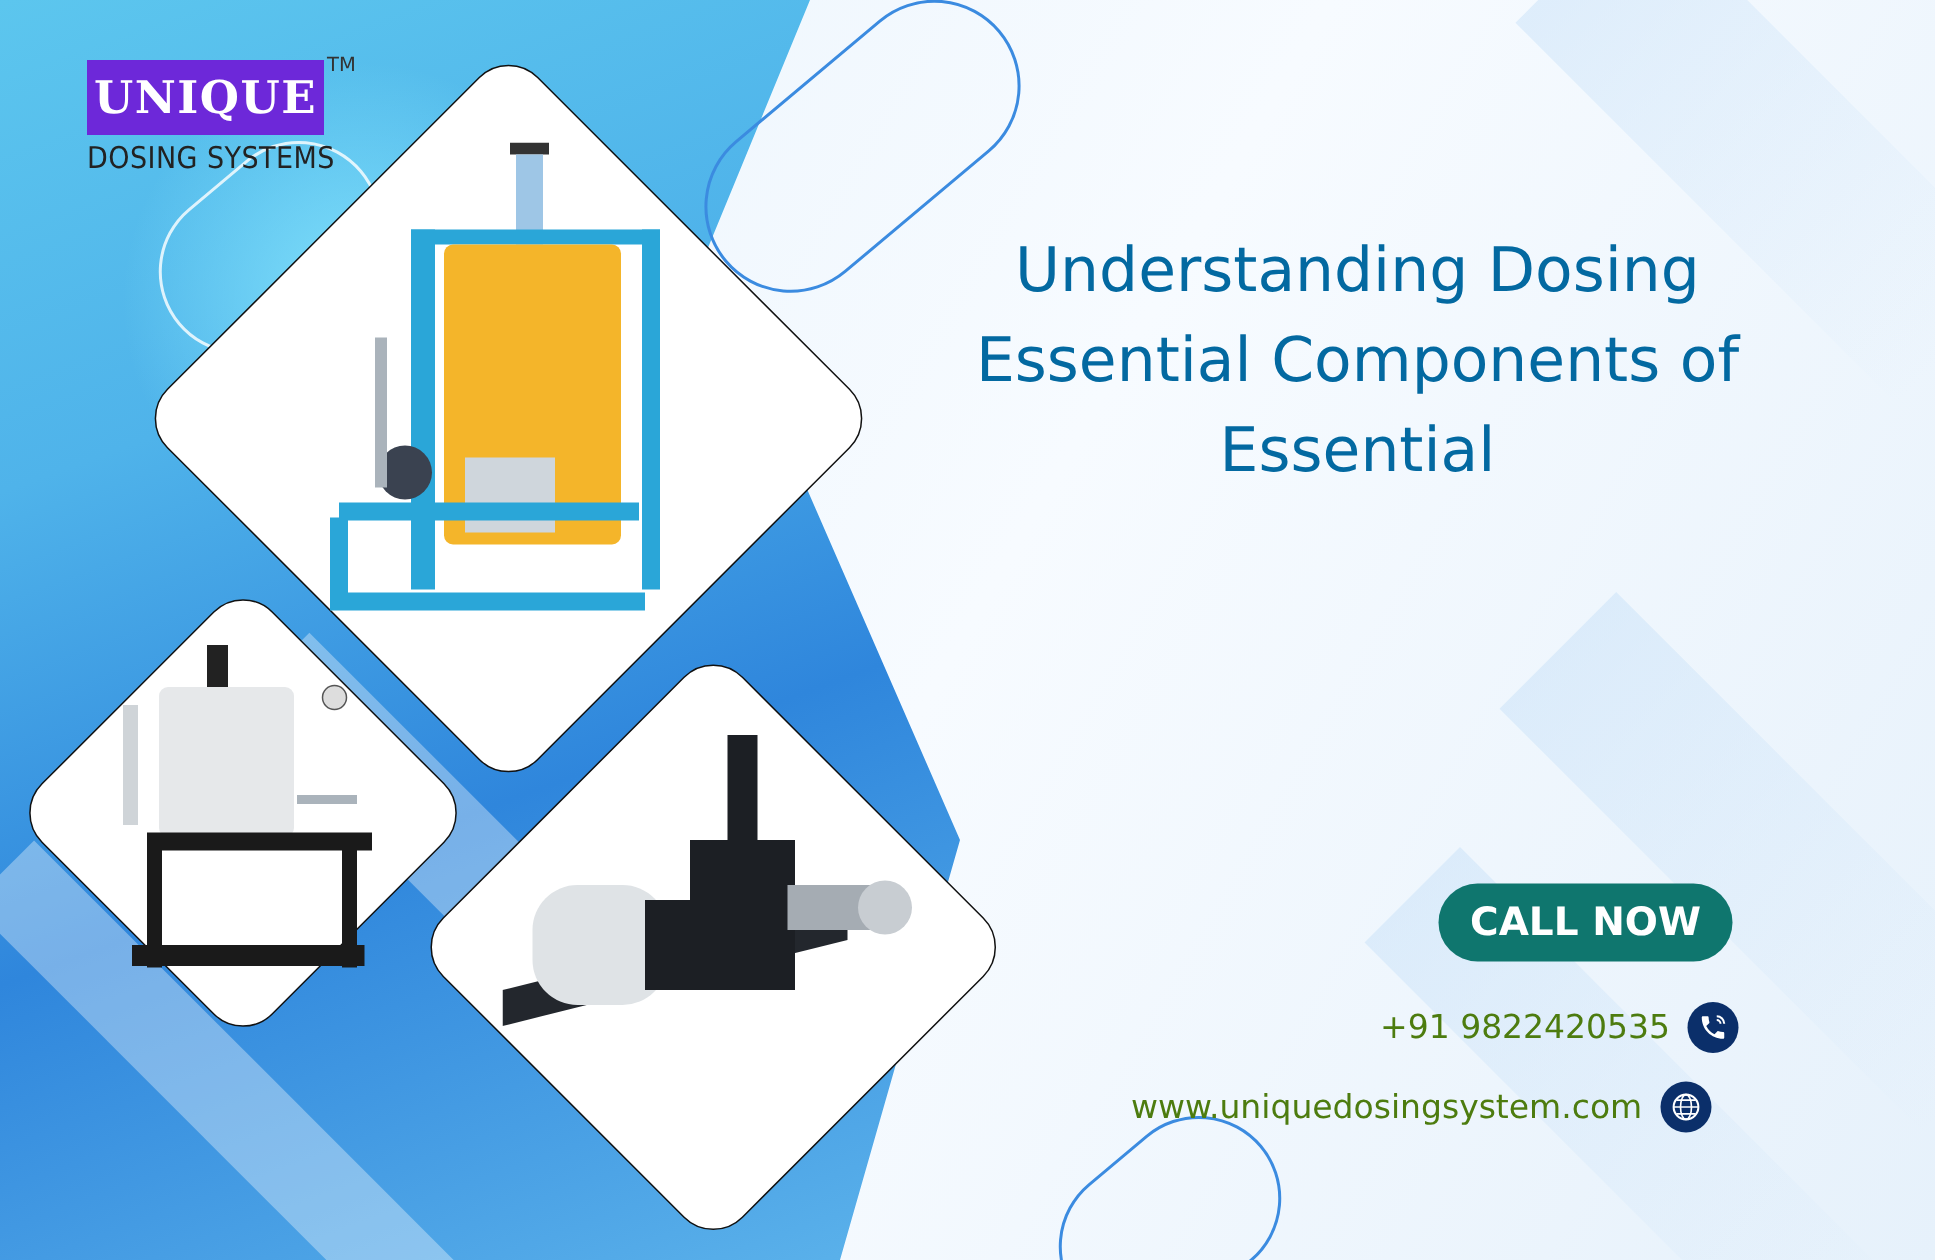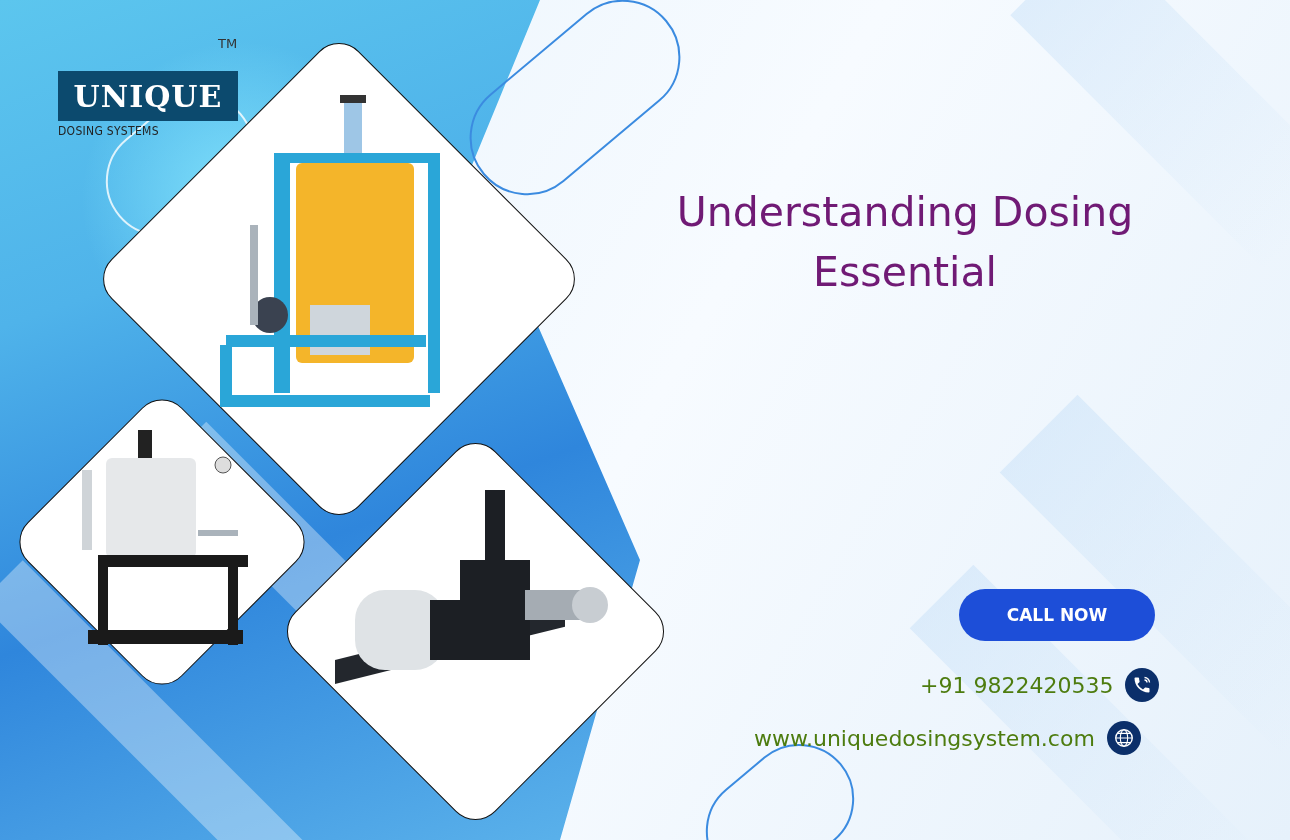--- a/index.html
+++ b/index.html
@@ -26,43 +26,43 @@
   }
   .deco-right {
     position: absolute; transform: rotate(45deg);
     background: linear-gradient(90deg, rgba(200,225,248,0.5), rgba(255,255,255,0));
   }
 
   .logo {
     position: absolute; left: 58px; top: 40px; width: 170px;
   }
   .logo-box {
-    width: 180px; height: 50px; background: #0c4a6e; display: flex; align-items: center; justify-content: center;
-    font-family: "DejaVu Serif", serif; font-weight: bold; font-size: 30px; color: #fff; letter-spacing: 1px; margin-top: 31px;
+    width: 158px; height: 50px; background: #6d28d9; display: flex; align-items: center; justify-content: center;
+    font-family: "DejaVu Serif", serif; font-weight: bold; font-size: 30px; color: #fff; letter-spacing: 1px;
   }
   .logo-tm { position: absolute; left: 160px; top: -4px; font-size: 13px; color: #333; }
   .logo-sub {
-    font-family: "DejaVu Sans Condensed", "DejaVu Sans", sans-serif; font-size: 12px; color: #222; margin-top: 3px; letter-spacing: 0.3px;
+    font-family: "DejaVu Sans Condensed", "DejaVu Sans", sans-serif; font-size: 20px; color: #222; margin-top: 3px; letter-spacing: 0.3px;
   }
 
   .diamond {
     position: absolute; background: #fff; border: 1.5px solid #111; border-radius: 28px;
     transform: rotate(45deg); overflow: hidden;
   }
   .product {
     position: absolute; display: flex; align-items: center; justify-content: center;
   }
 
   .title {
     position: absolute; left: 600px; top: 150px; width: 610px; text-align: center;
-    font-family: "DejaVu Sans", sans-serif; font-size: 41px; line-height: 60px; color: #701a75; font-weight: normal; margin-top: 32px;
+    font-family: "DejaVu Sans", sans-serif; font-size: 41px; line-height: 60px; color: #0369a1; font-weight: normal;
   }
   .call-btn {
     position: absolute; left: 959px; top: 589px; width: 196px; height: 52px; border-radius: 26px;
-    background: #1d4ed8; color: #fff; font-weight: bold; font-size: 17px;
+    background: #0f766e; color: #fff; font-weight: bold; font-size: 26px;
     display: flex; align-items: center; justify-content: center; cursor: pointer;
   }
   .contact-row {
     position: absolute; display: flex; align-items: center; gap: 12px;
     font-size: 22px; color: #4d7c0f;
   }
   .round-icon {
     width: 34px; height: 34px; border-radius: 50%; background: #0b2f6a; display: flex; align-items: center; justify-content: center;
   }
 </style>
@@ -127,20 +127,21 @@
     <rect x="95" y="110" width="40" height="60" fill="#1c1f24"></rect>
     <rect x="125" y="70" width="70" height="100" fill="#1c1f24"></rect>
     <rect x="150" y="0" width="20" height="70" fill="#1c1f24"></rect>
     <rect x="190" y="100" width="60" height="30" fill="#a5acb3"></rect>
     <circle cx="255" cy="115" r="18" fill="#c8cdd2"></circle>
   </svg>
 </div>
 
 <div class="title">
   <div>Understanding Dosing</div>
+  <div>Essential Components of</div>
   <div>Essential</div>
 </div>
 
 <div class="call-btn">CALL NOW</div>
 
 <div class="contact-row" style="left:920px;top:668px;">
   <span>+91 9822420535</span>
   <span class="round-icon">
     <svg width="20" height="20" viewBox="0 0 24 24">
       <path d="M6.6 10.8a15 15 0 0 0 6.6 6.6l2.2-2.2c.3-.3.7-.4 1-.2 1.1.4 2.3.6 3.6.6.6 0 1 .4 1 1V20c0 .6-.4 1-1 1C10.6 21 3 13.4 3 4c0-.6.4-1 1-1h3.5c.6 0 1 .4 1 1 0 1.3.2 2.5.6 3.6.1.3 0 .7-.2 1z" fill="#fff"></path>

